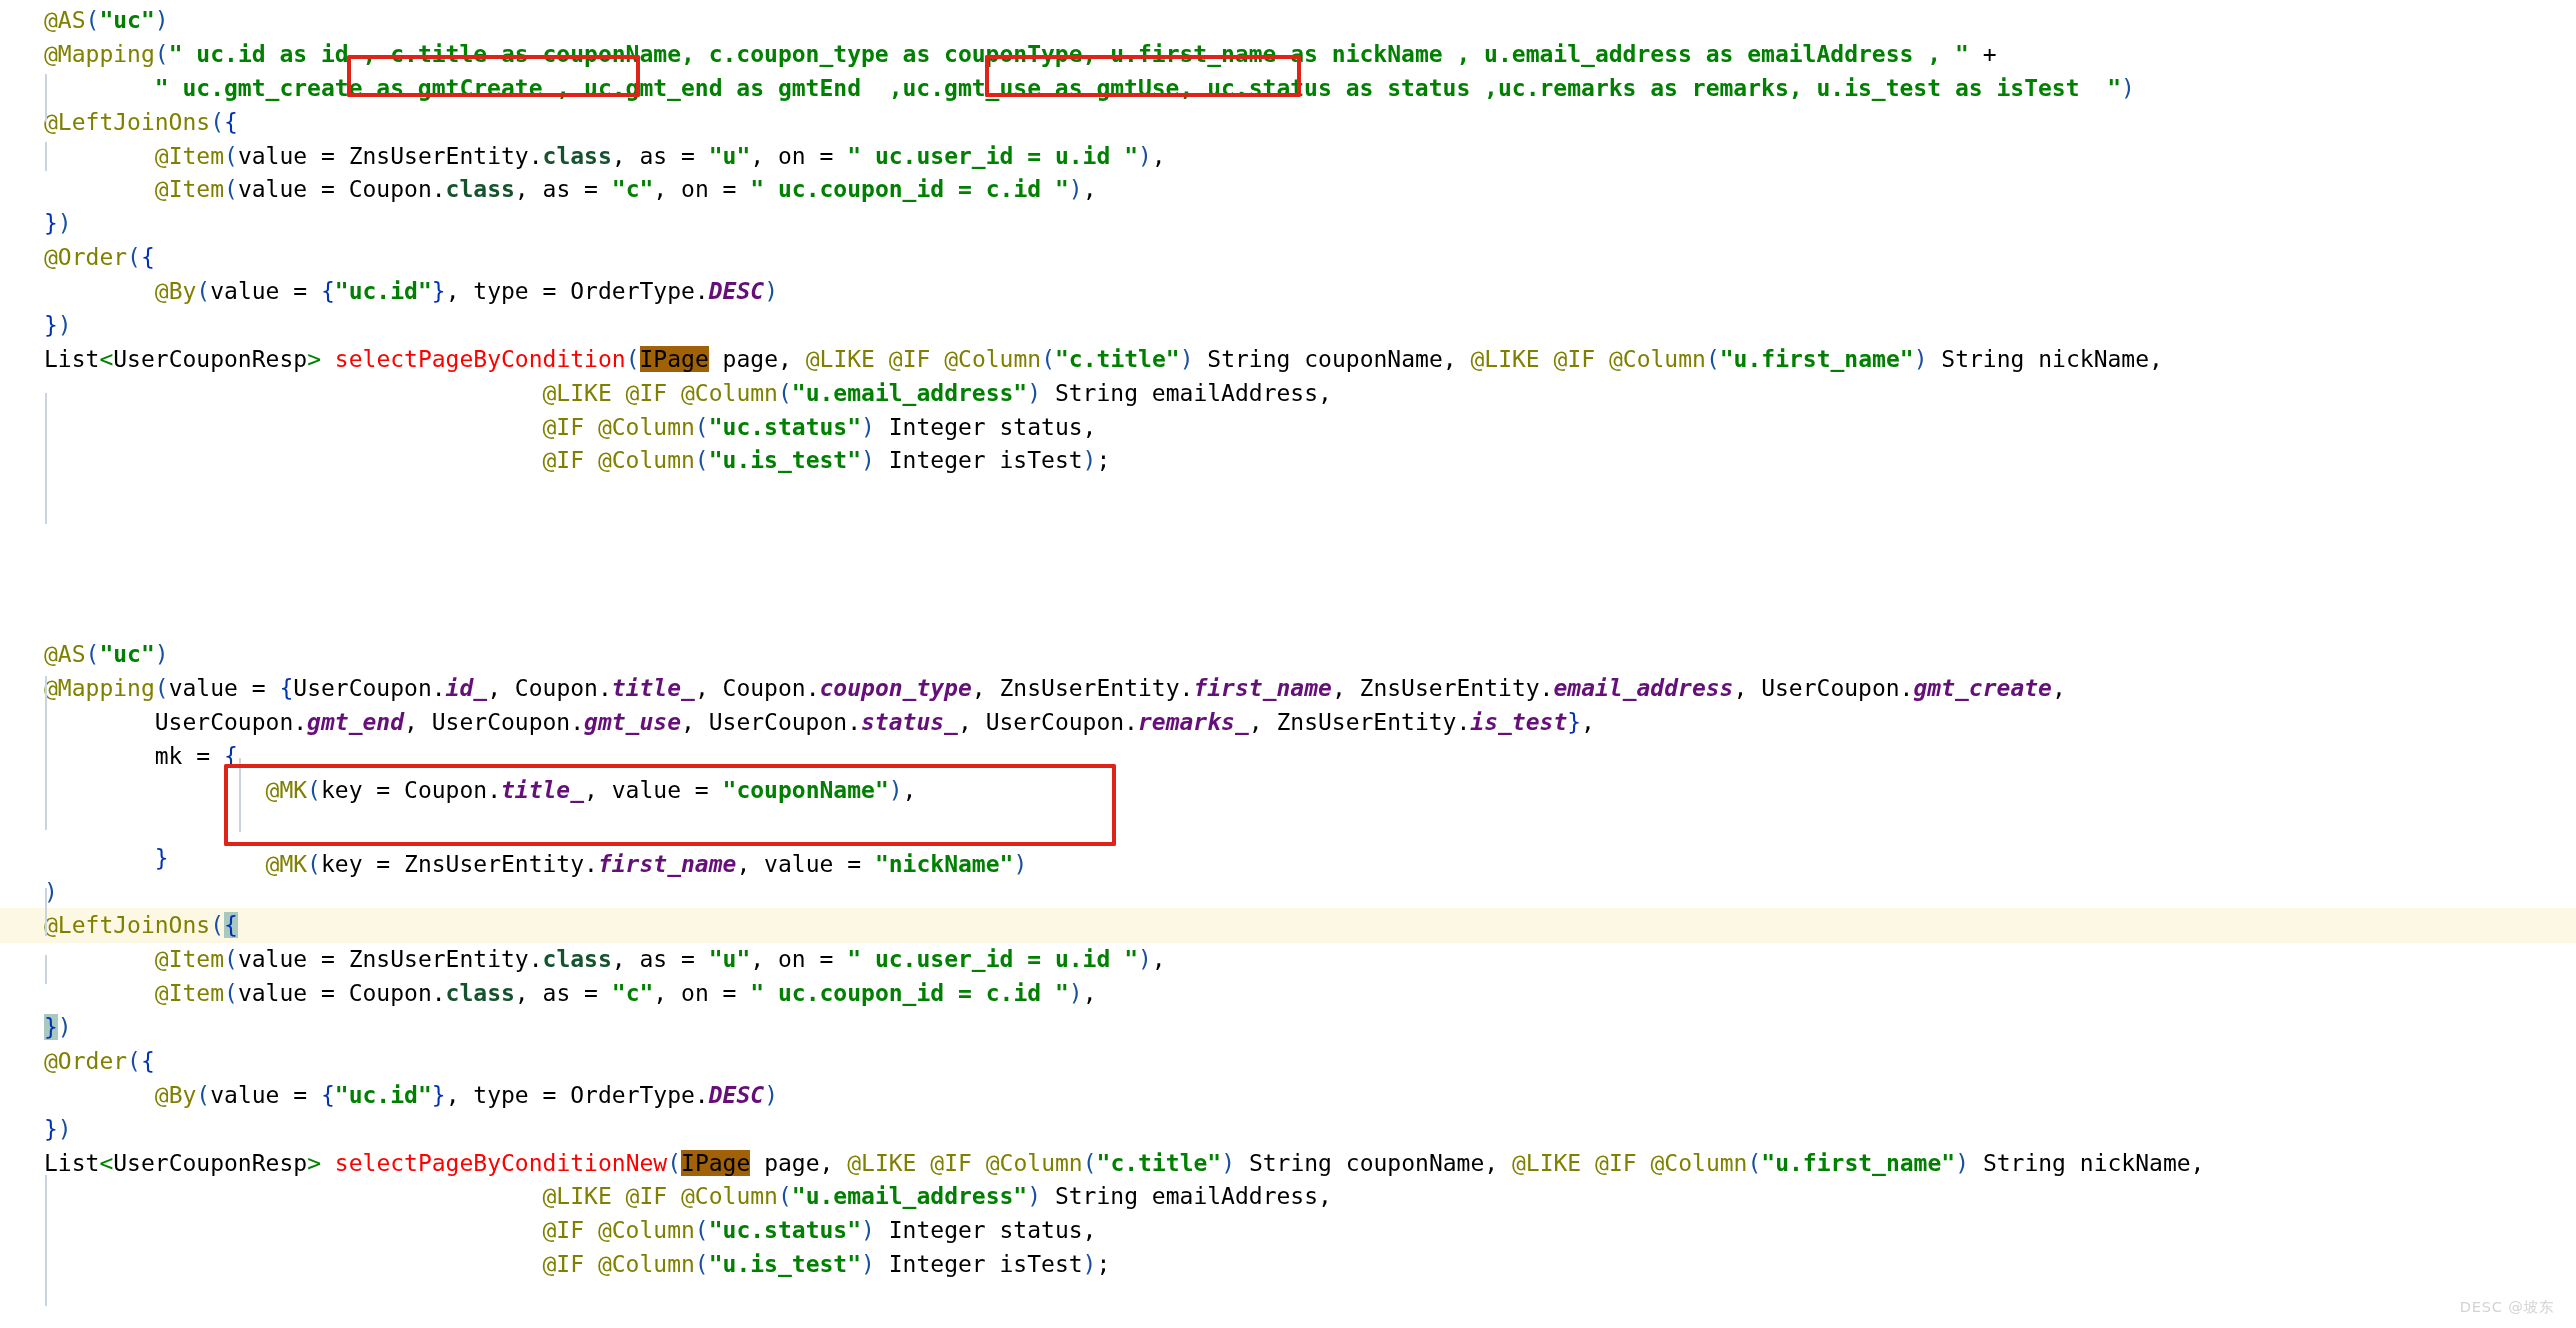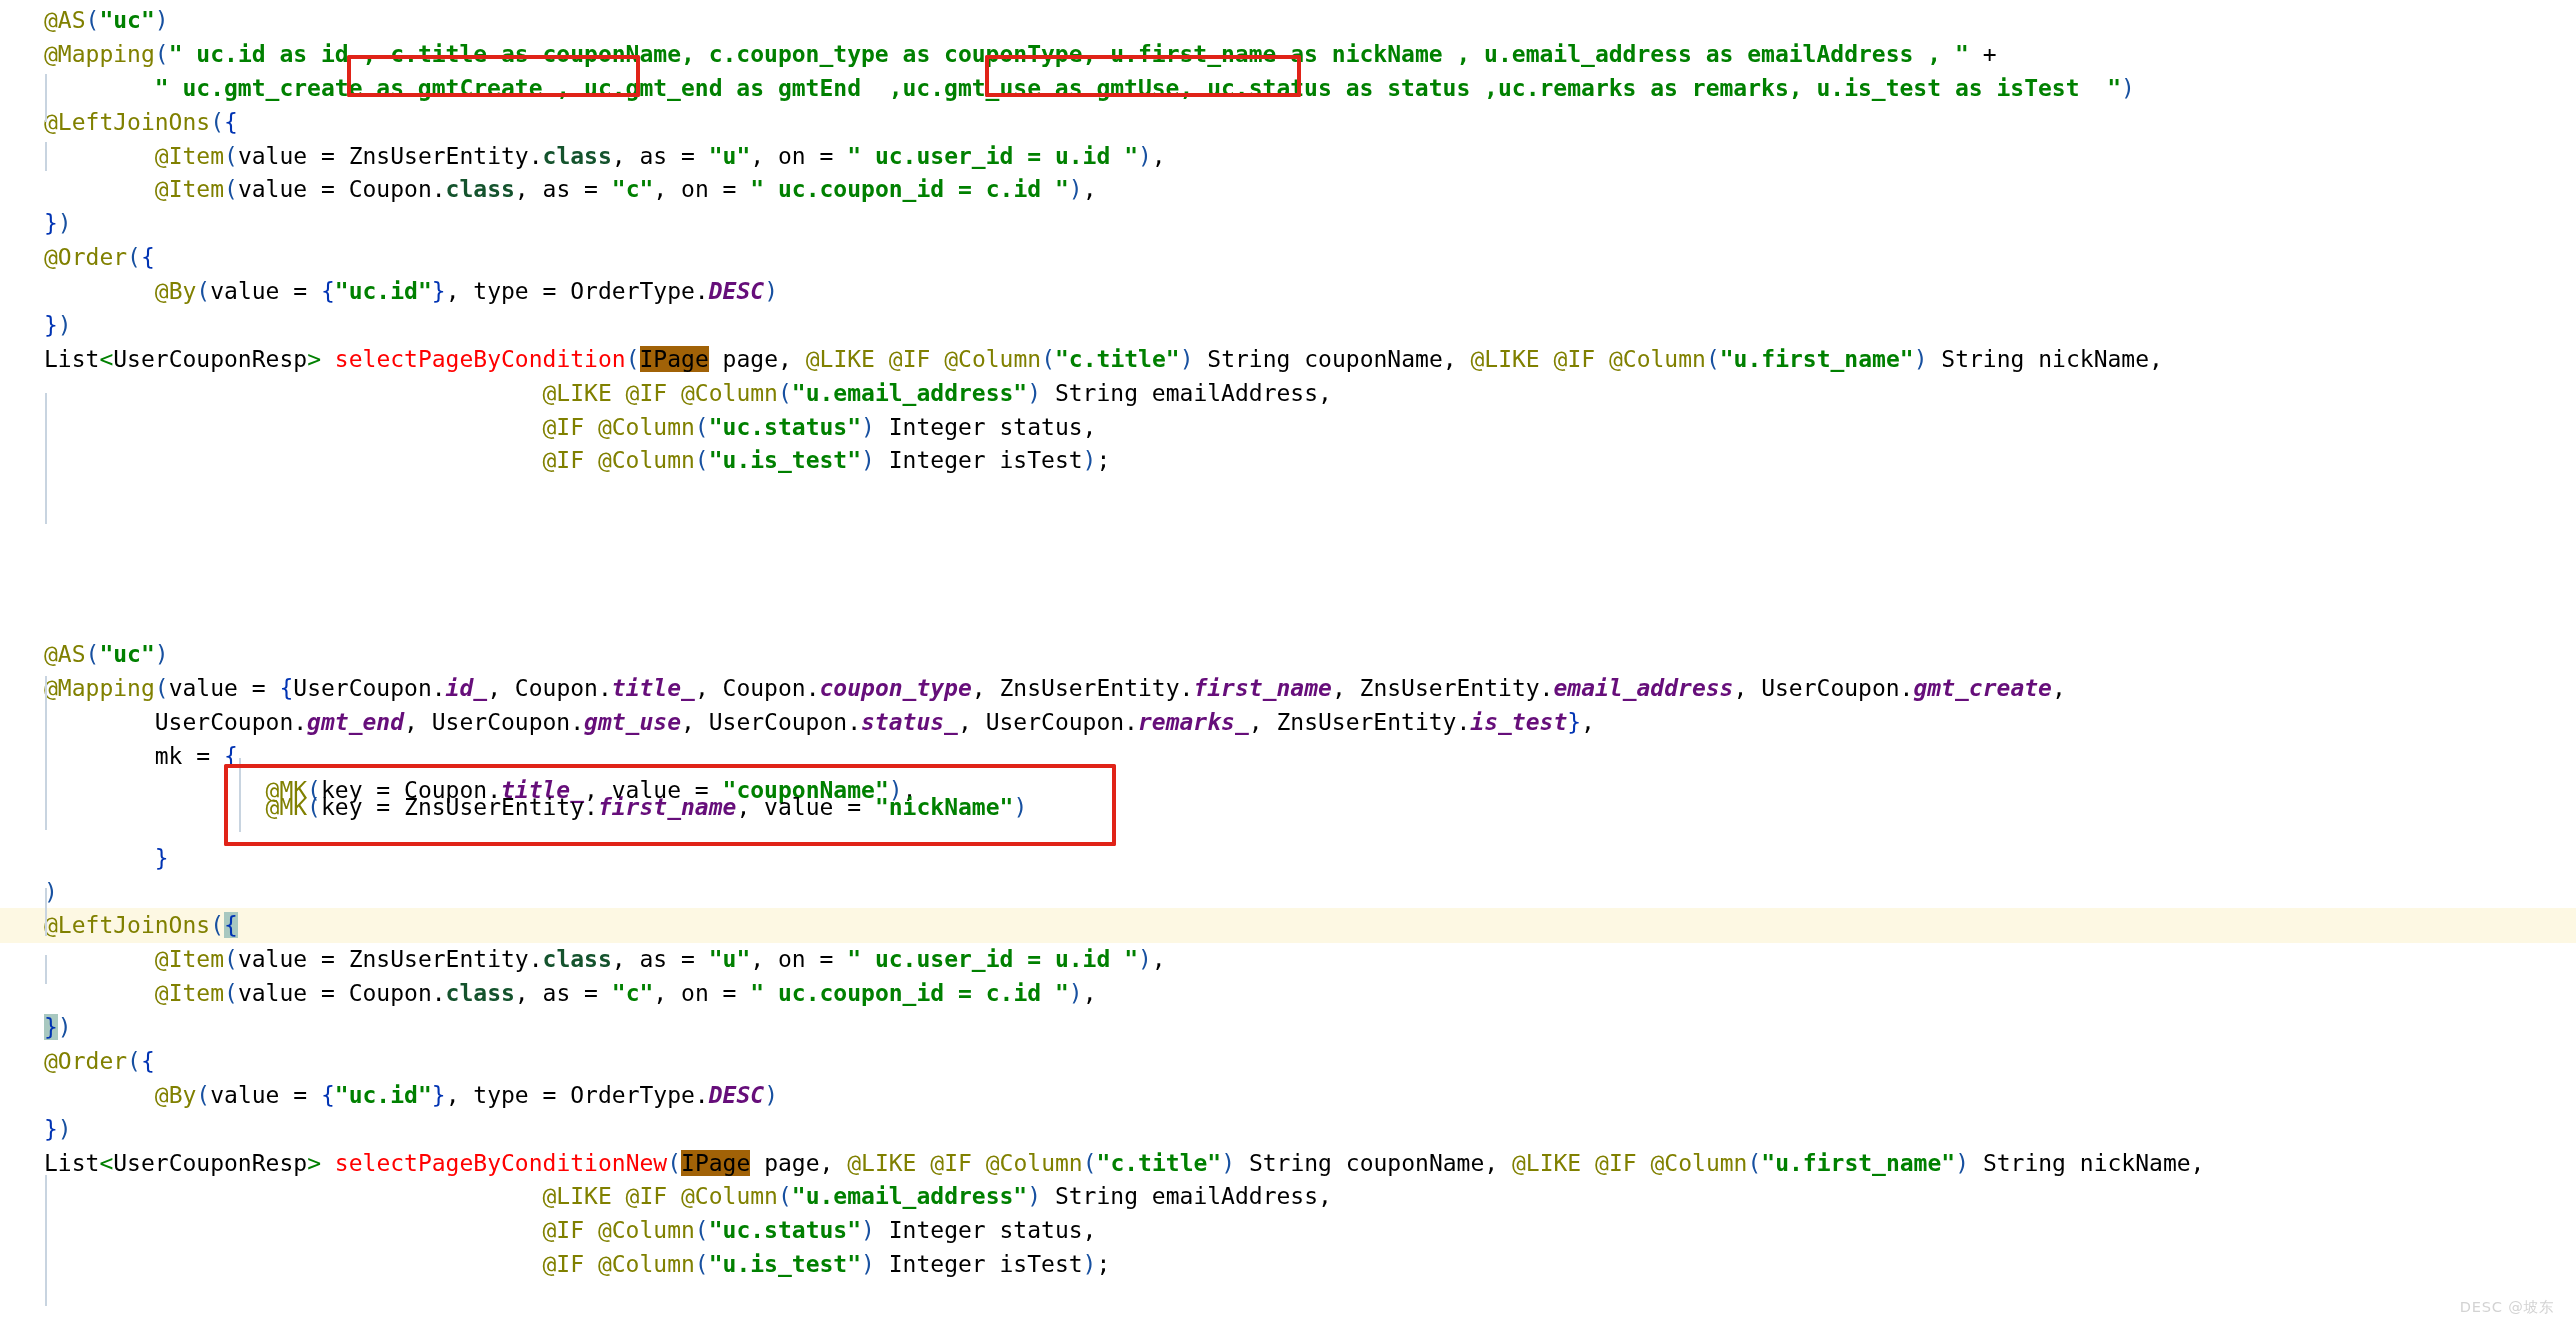--- a/index.html
+++ b/index.html
@@ -86,21 +86,21 @@
     <div class="code-line" style="top: 308px;"><span class="txt"><span class="brace">}</span><span class="paren">)</span></span></div>
     <div class="code-line" style="top: 342px;"><span class="txt"><span class="plain">List</span><span class="gen">&lt;</span><span class="plain">UserCouponResp</span><span class="gen">&gt;</span><span class="plain"> </span><span class="method">selectPageByCondition</span><span class="paren">(</span><span class="ident-hl">IPage</span><span class="plain"> page, </span><span class="ann">@LIKE</span><span class="plain"> </span><span class="ann">@IF</span><span class="plain"> </span><span class="ann">@Column</span><span class="paren">(</span><span class="str">"c.title"</span><span class="paren">)</span><span class="plain"> String couponName, </span><span class="ann">@LIKE</span><span class="plain"> </span><span class="ann">@IF</span><span class="plain"> </span><span class="ann">@Column</span><span class="paren">(</span><span class="str">"u.first_name"</span><span class="paren">)</span><span class="plain"> String nickName,</span></span></div>
     <div class="code-line" style="top: 376px;"><span class="txt"><span class="plain">                                    </span><span class="ann">@LIKE</span><span class="plain"> </span><span class="ann">@IF</span><span class="plain"> </span><span class="ann">@Column</span><span class="paren">(</span><span class="str">"u.email_address"</span><span class="paren">)</span><span class="plain"> String emailAddress,</span></span></div>
     <div class="code-line" style="top: 410px;"><span class="txt"><span class="plain">                                    </span><span class="ann">@IF</span><span class="plain"> </span><span class="ann">@Column</span><span class="paren">(</span><span class="str">"uc.status"</span><span class="paren">)</span><span class="plain"> Integer status,</span></span></div>
     <div class="code-line" style="top: 443px;"><span class="txt"><span class="plain">                                    </span><span class="ann">@IF</span><span class="plain"> </span><span class="ann">@Column</span><span class="paren">(</span><span class="str">"u.is_test"</span><span class="paren">)</span><span class="plain"> Integer isTest</span><span class="paren">)</span><span class="plain">;</span></span></div>
     <div class="code-line" style="top: 637px;"><span class="txt"><span class="ann">@AS</span><span class="paren">(</span><span class="str">"uc"</span><span class="paren">)</span></span></div>
     <div class="code-line" style="top: 671px;"><span class="txt"><span class="ann">@Mapping</span><span class="paren">(</span><span class="plain">value = </span><span class="brace">{</span><span class="plain">UserCoupon.</span><span class="static">id_</span><span class="plain">, Coupon.</span><span class="static">title_</span><span class="plain">, Coupon.</span><span class="static">coupon_type</span><span class="plain">, ZnsUserEntity.</span><span class="static">first_name</span><span class="plain">, ZnsUserEntity.</span><span class="static">email_address</span><span class="plain">, UserCoupon.</span><span class="static">gmt_create</span><span class="plain">,</span></span></div>
     <div class="code-line" style="top: 705px;"><span class="txt"><span class="plain">        UserCoupon.</span><span class="static">gmt_end</span><span class="plain">, UserCoupon.</span><span class="static">gmt_use</span><span class="plain">, UserCoupon.</span><span class="static">status_</span><span class="plain">, UserCoupon.</span><span class="static">remarks_</span><span class="plain">, ZnsUserEntity.</span><span class="static">is_test</span><span class="brace">}</span><span class="plain">,</span></span></div>
     <div class="code-line" style="top: 739px;"><span class="txt"><span class="plain">        mk = </span><span class="brace">{</span></span></div>
     <div class="code-line" style="top: 773px;"><span class="txt"><span class="plain">                </span><span class="ann">@MK</span><span class="paren">(</span><span class="plain">key = Coupon.</span><span class="static">title_</span><span class="plain">, value = </span><span class="str">"couponName"</span><span class="paren">)</span><span class="plain">,</span></span></div>
-    <div class="code-line" style="top: 790px;"><span class="txt"><span class="plain">                </span><span class="ann">@MK</span><span class="paren">(</span><span class="plain">key = ZnsUserEntity.</span><span class="static">first_name</span><span class="plain">, value = </span><span class="str">"nickName"</span><span class="paren">)</span></span></div>
+    <div class="code-line" style="top: 847px;"><span class="txt"><span class="plain">                </span><span class="ann">@MK</span><span class="paren">(</span><span class="plain">key = ZnsUserEntity.</span><span class="static">first_name</span><span class="plain">, value = </span><span class="str">"nickName"</span><span class="paren">)</span></span></div>
     <div class="code-line" style="top: 841px;"><span class="txt"><span class="plain">        </span><span class="brace">}</span></span></div>
     <div class="code-line" style="top: 875px;"><span class="txt"><span class="paren">)</span></span></div>
     <div class="code-line row-hl" style="top: 908px;"><span class="txt"><span class="ann">@LeftJoinOns</span><span class="paren">(</span><span class="brace brace-hl">{</span></span></div>
     <div class="code-line" style="top: 942px;"><span class="txt"><span class="plain">        </span><span class="ann">@Item</span><span class="paren">(</span><span class="plain">value = ZnsUserEntity.</span><span class="kw">class</span><span class="plain">, as = </span><span class="str">"u"</span><span class="plain">, on = </span><span class="str">" uc.user_id = u.id "</span><span class="paren">)</span><span class="plain">,</span></span></div>
     <div class="code-line" style="top: 976px;"><span class="txt"><span class="plain">        </span><span class="ann">@Item</span><span class="paren">(</span><span class="plain">value = Coupon.</span><span class="kw">class</span><span class="plain">, as = </span><span class="str">"c"</span><span class="plain">, on = </span><span class="str">" uc.coupon_id = c.id "</span><span class="paren">)</span><span class="plain">,</span></span></div>
     <div class="code-line" style="top: 1010px;"><span class="txt"><span class="brace brace-hl">}</span><span class="paren">)</span></span></div>
     <div class="code-line" style="top: 1044px;"><span class="txt"><span class="ann">@Order</span><span class="paren">(</span><span class="brace">{</span></span></div>
     <div class="code-line" style="top: 1078px;"><span class="txt"><span class="plain">        </span><span class="ann">@By</span><span class="paren">(</span><span class="plain">value = </span><span class="brace">{</span><span class="str">"uc.id"</span><span class="brace">}</span><span class="plain">, type = OrderType.</span><span class="static">DESC</span><span class="paren">)</span></span></div>
     <div class="code-line" style="top: 1112px;"><span class="txt"><span class="brace">}</span><span class="paren">)</span></span></div>
     <div class="code-line" style="top: 1146px;"><span class="txt"><span class="plain">List</span><span class="gen">&lt;</span><span class="plain">UserCouponResp</span><span class="gen">&gt;</span><span class="plain"> </span><span class="method">selectPageByConditionNew</span><span class="paren">(</span><span class="ident-hl">IPage</span><span class="plain"> page, </span><span class="ann">@LIKE</span><span class="plain"> </span><span class="ann">@IF</span><span class="plain"> </span><span class="ann">@Column</span><span class="paren">(</span><span class="str">"c.title"</span><span class="paren">)</span><span class="plain"> String couponName, </span><span class="ann">@LIKE</span><span class="plain"> </span><span class="ann">@IF</span><span class="plain"> </span><span class="ann">@Column</span><span class="paren">(</span><span class="str">"u.first_name"</span><span class="paren">)</span><span class="plain"> String nickName,</span></span></div>

